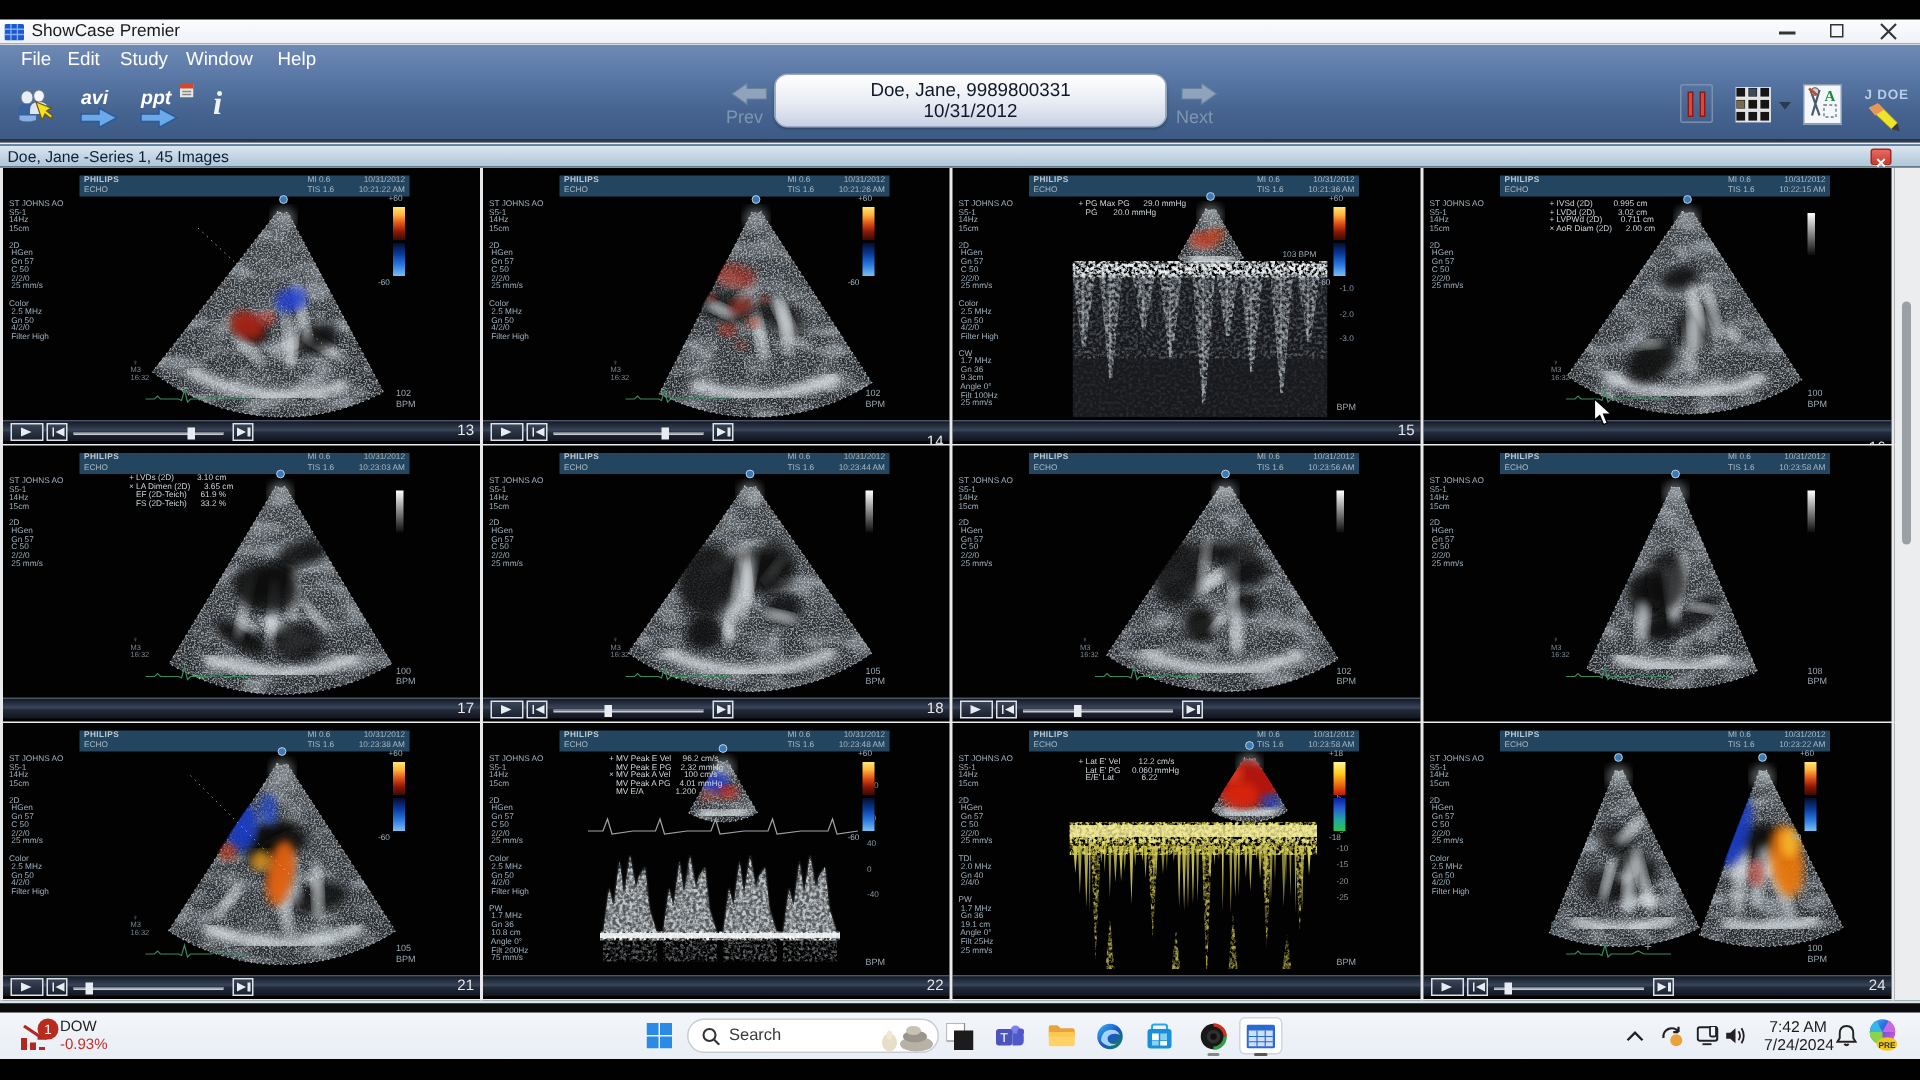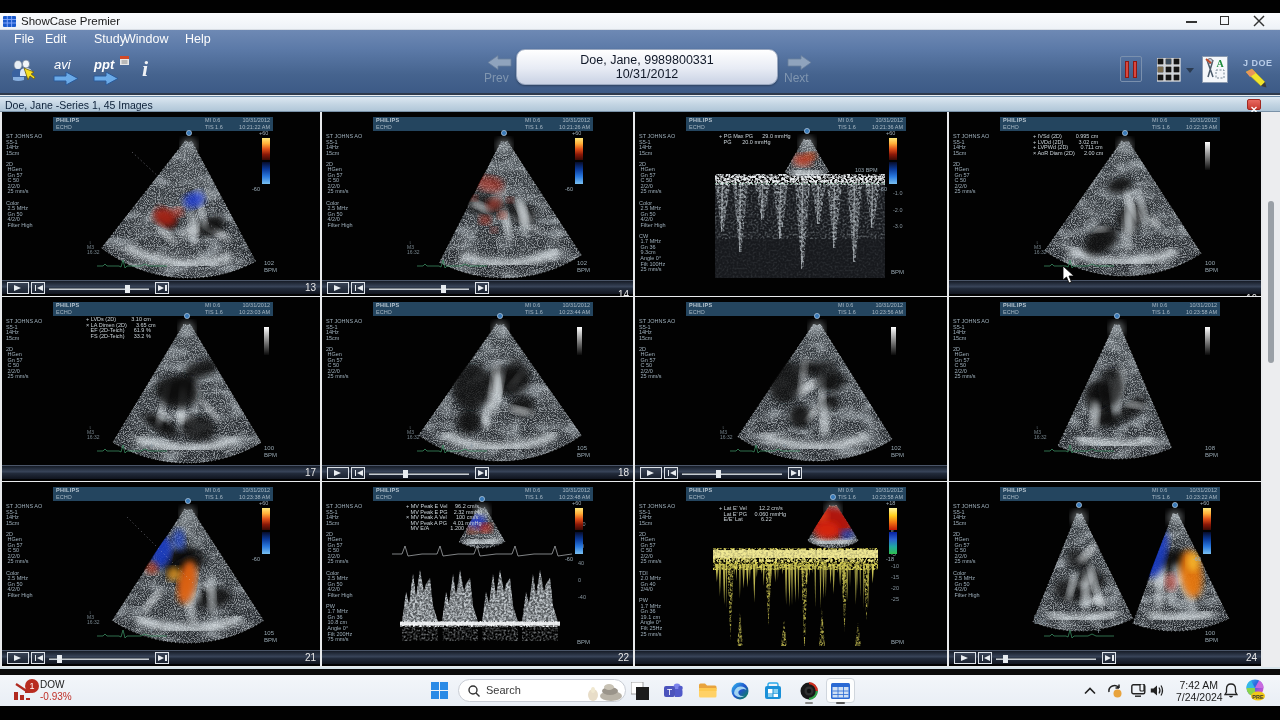--- a/index.html
+++ b/index.html
@@ -29,33 +29,33 @@
 <div style="position:absolute;left:1186px;top:8px;width:11px;height:1.5px;background:#333;"></div>
 <div style="position:absolute;left:1220px;top:3px;width:9px;height:9px;border:1.5px solid #333;"></div>
 <svg width="12" height="12" style="position:absolute;left:1253px;top:2px;">
       <line x1="1" y1="1" x2="11" y2="11" stroke="#333" stroke-width="1.4"></line>
       <line x1="11" y1="1" x2="1" y2="11" stroke="#333" stroke-width="1.4"></line>
     </svg>
   </div>
 <div style="position:absolute;left:0;top:30px;width:1280px;height:63px;background:linear-gradient(#6e89b4,#5c7aa8 30%,#46648f 70%,#3c5a86);">
     <div class="mi" style="position:absolute;left:14px;top:2px;">File</div>
     <div class="mi" style="position:absolute;left:45px;top:2px;">Edit</div>
-    <div class="mi" style="position:absolute;left:94px;top:2px;">Study</div>
+    <div class="mi" style="position:absolute;left:80px;top:2px;">Study</div>
     <div class="mi" style="position:absolute;left:124px;top:2px;">Window</div>
     <div class="mi" style="position:absolute;left:185px;top:2px;">Help</div>
     <svg width="30" height="28" style="position:absolute;left:10px;top:28px;">
 <ellipse cx="8" cy="7" rx="4" ry="4.5" fill="#e8eef4" stroke="#6a7a90" stroke-width="0.7"></ellipse>
 <path d="M2,16 Q2,11 8,11 Q14,11 14,16 L14,19 L2,19 Z" fill="#3a62a0"></path>
 <ellipse cx="16" cy="6" rx="3.6" ry="4" fill="#f4f7fa" stroke="#6a7a90" stroke-width="0.7"></ellipse>
 <path d="M10,15 Q10,10 16,10 Q22,10 22,15 L22,18 L10,18 Z" fill="#dfe8f2"></path>
 <path d="M3,19 L14,19 L14,22 Q8,24 3,22 Z" fill="#88b0e0"></path>
 <path d="M14,10 L18,22 L20,18 L24,21 L25,19 L21,16 L24,14 Z" fill="#f8e020" stroke="#6a5a10" stroke-width="0.8"></path>
     </svg>
     <div style="position:absolute;left:52px;top:28px;width:36px;height:30px;">
-<div style="position:absolute;left:2px;top:-1px;color:#fff;font-size:13px;font-style:italic;font-weight:normal;">avi</div>
+<div style="position:absolute;left:2px;top:-1px;color:#fff;font-size:13px;font-style:italic;font-weight:bold;">avi</div>
 <svg width="30" height="15" style="position:absolute;left:0px;top:13px;">
         <path d="M2,5 L14,5 L14,1 L26,7.5 L14,14 L14,10 L2,10 Z" fill="#6aaae8" stroke="#2a5a9a" stroke-width="1"></path>
       </svg>
     </div>
     <div style="position:absolute;left:92px;top:28px;width:36px;height:30px;">
 <div style="position:absolute;left:2px;top:-1px;color:#fff;font-size:13px;font-style:italic;font-weight:bold;">ppt</div>
 <svg width="30" height="15" style="position:absolute;left:0px;top:13px;">
         <path d="M2,5 L14,5 L14,1 L26,7.5 L14,14 L14,10 L2,10 Z" fill="#6aaae8" stroke="#2a5a9a" stroke-width="1"></path>
       </svg>
     </div>
@@ -392,20 +392,23 @@
       <line x1="0" y1="9.5" x2="170" y2="9.5" stroke="#8fd2ac" stroke-width="0.8" stroke-dasharray="2,2" opacity="0.75"></line>
     </svg>
     <div style="position:absolute;left:84px;top:22px;font-size:5.5px;line-height:5.6px;color:#cdd6dc;white-space:pre;">+ PG Max PG      29.0 mmHg<br>   PĠ       20.0 mmHg</div>
     <div style="position:absolute;left:220px;top:56px;font-size:5.5px;line-height:5.6px;color:#98a8b2;white-space:pre;">103 BPM</div>
     <div style="position:absolute;left:258px;top:62px;font-size:5.5px;line-height:5.6px;color:#8a98a2;white-space:pre;">0<br><br><br>-1.0<br><br><br>-2.0<br><br><br>-3.0</div>
     <div style="position:absolute;left:254px;top:26px;width:8px;height:22px;background:linear-gradient(#ffe87a,#ffb03a,#e05018,#8a1808,#3a0a04);"></div>
 <div style="position:absolute;left:254px;top:50px;width:8px;height:22px;background:linear-gradient(#060c2a,#0a3a9a,#2a7ae0,#7ac0f0);"></div>
 <div style="position:absolute;left:251px;top:18px;color:#9fb0bc;font-size:5.5px;">+60</div>
 <div style="position:absolute;left:244px;top:74px;color:#9fb0bc;font-size:5.5px;">-60</div>
     <div style="position:absolute;left:256px;top:150px;color:#98a8b2;font-size:6px;line-height:6.5px;"><br>BPM</div>
+    <div class="ctrl" style="top:168px;width:312px;">
+      <div style="position:absolute;right:4px;top:1px;color:#e8e8e8;font-size:10px;">15</div>
+    </div>
   </div>
 <div style="position:absolute;left:949px;top:112px;width:312px;height:184px;background:#020202;overflow:hidden;">
     <div style="position:absolute;left:51px;top:5px;width:220px;height:14px;background:#24455f;">
 <div style="position:absolute;left:3px;top:0px;color:#b9c7d1;font-size:5.5px;font-weight:bold;letter-spacing:.3px;">PHILIPS</div>
 <div style="position:absolute;left:3px;top:7px;color:#a8b8c4;font-size:5.5px;">ECHO</div>
 <div style="position:absolute;left:152px;top:0px;color:#a8b8c4;font-size:5.5px;">MI 0.6</div>
 <div style="position:absolute;left:152px;top:7px;color:#a8b8c4;font-size:5.5px;">TIS 1.6</div>
 <div style="position:absolute;right:3px;top:0px;color:#a8b8c4;font-size:5.5px;">10/31/2012</div>
 <div style="position:absolute;right:3px;top:7px;color:#a8b8c4;font-size:5.5px;">10:22:15 AM</div>
 </div>

